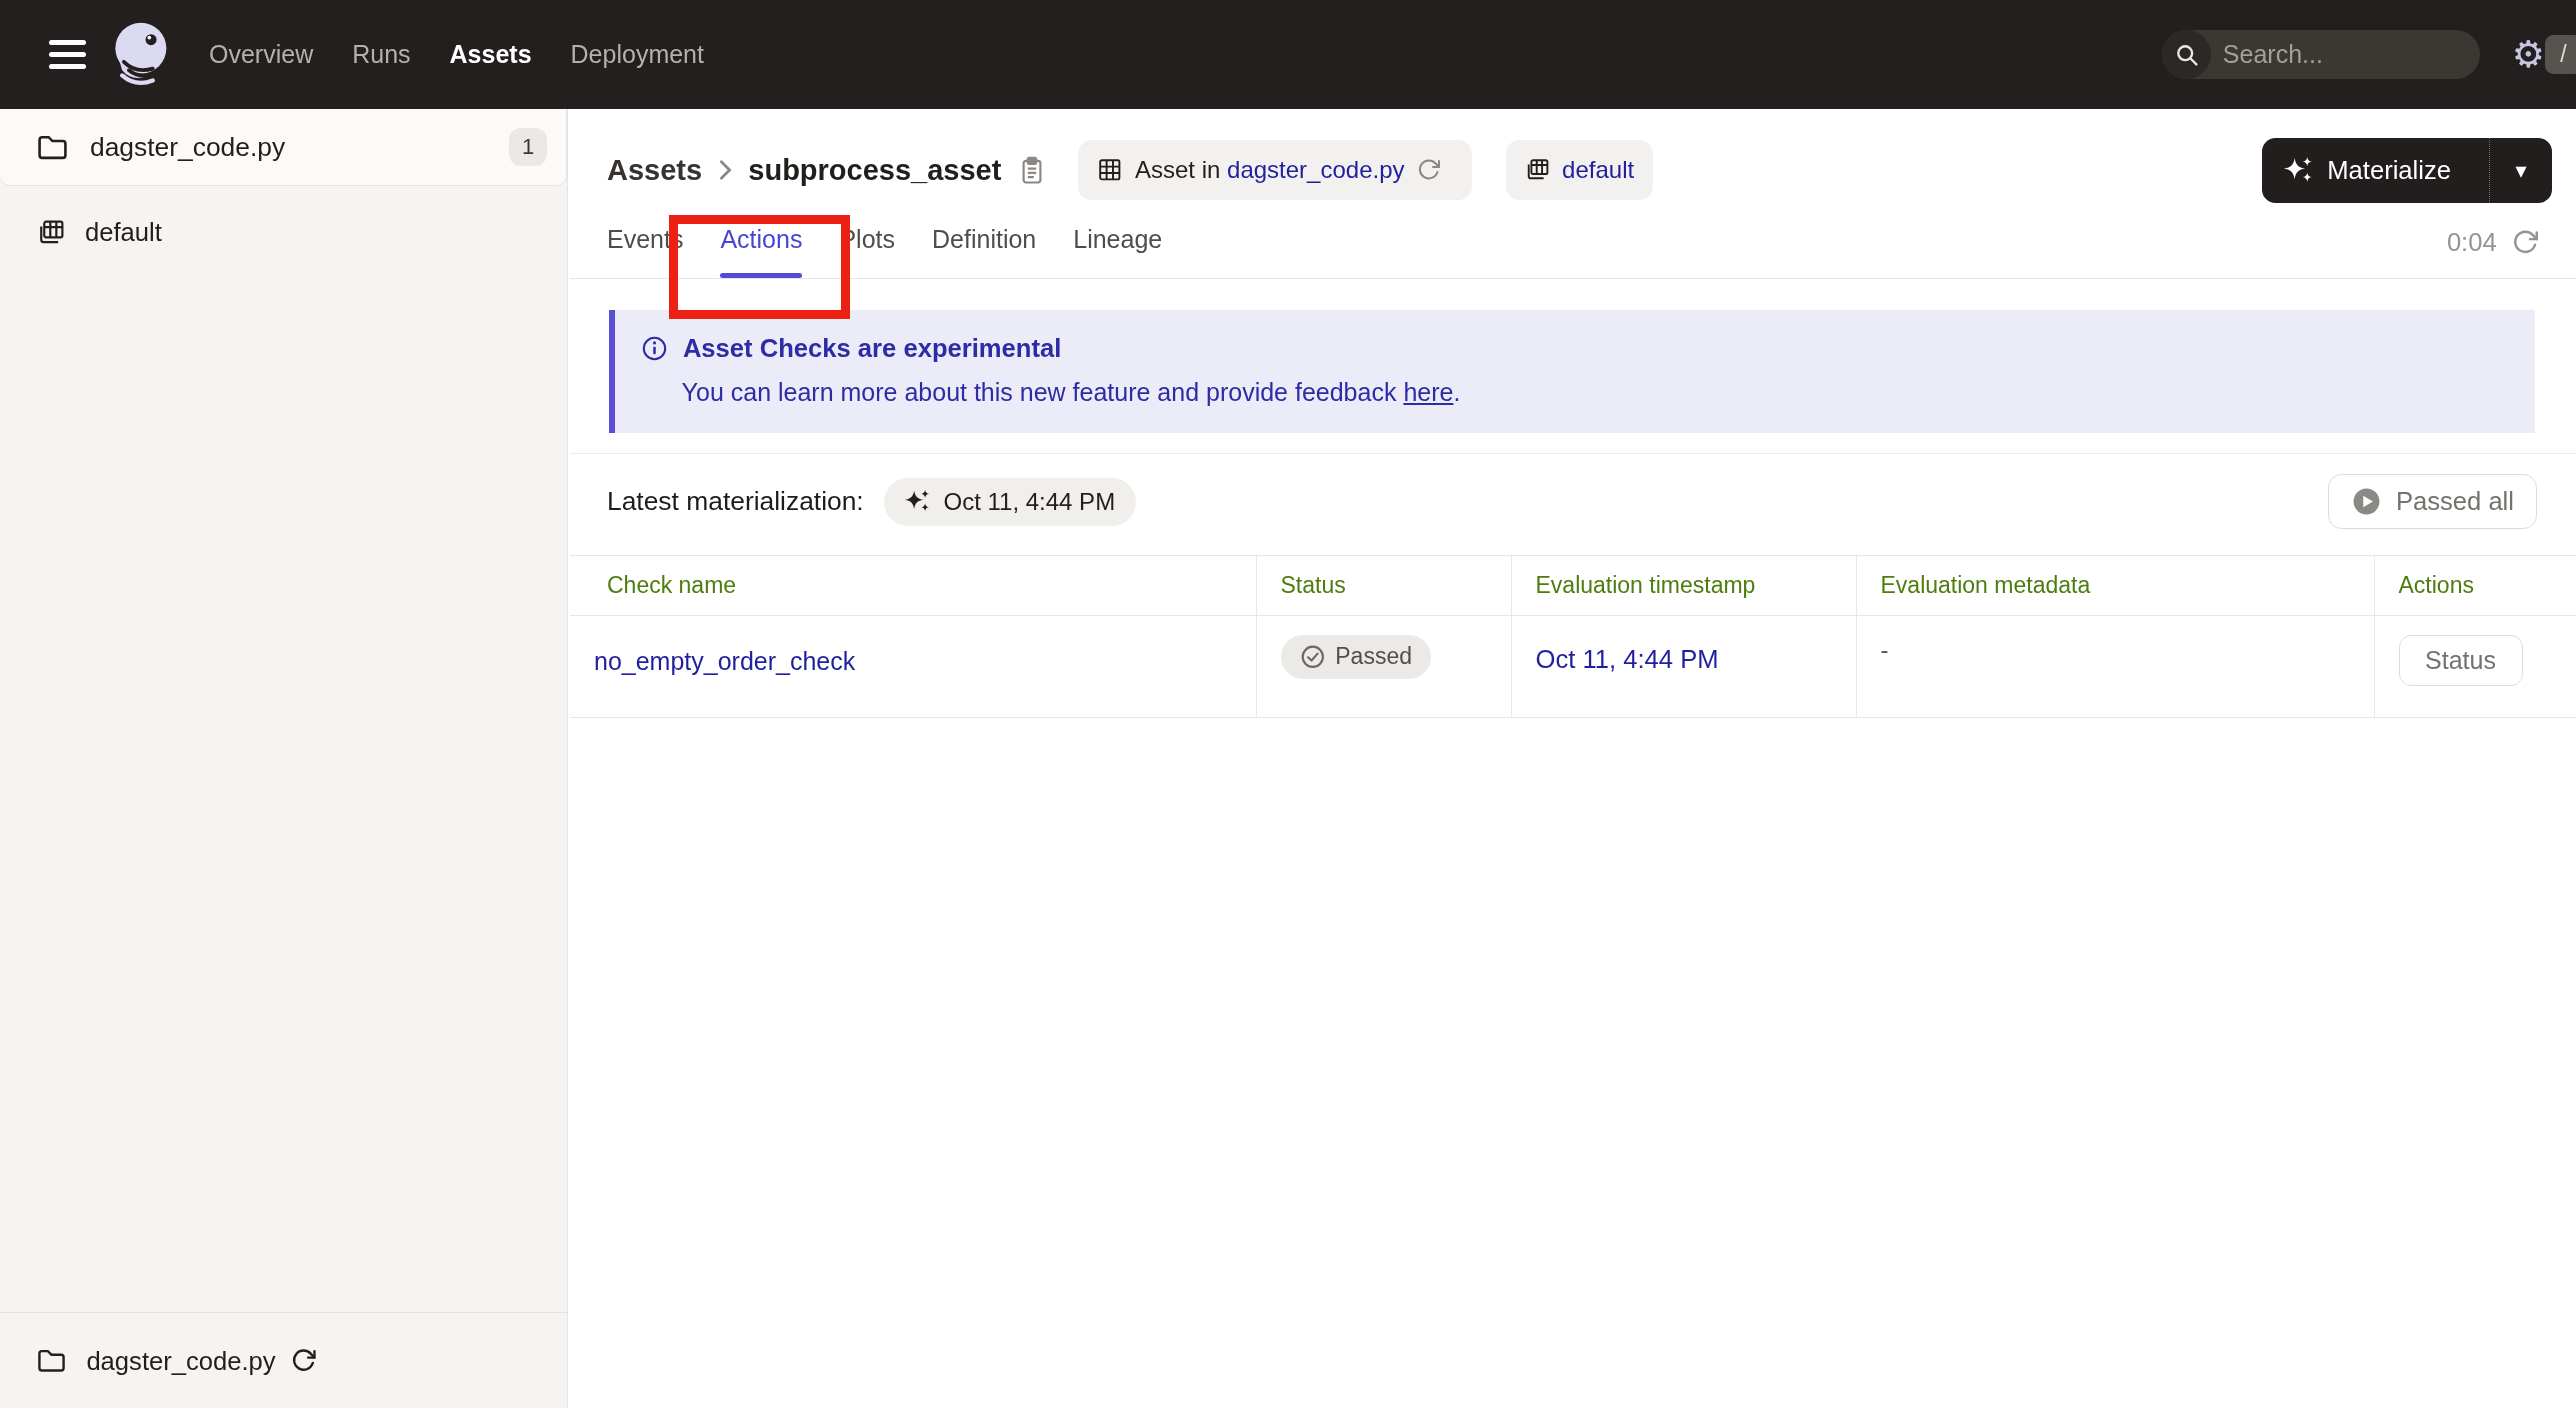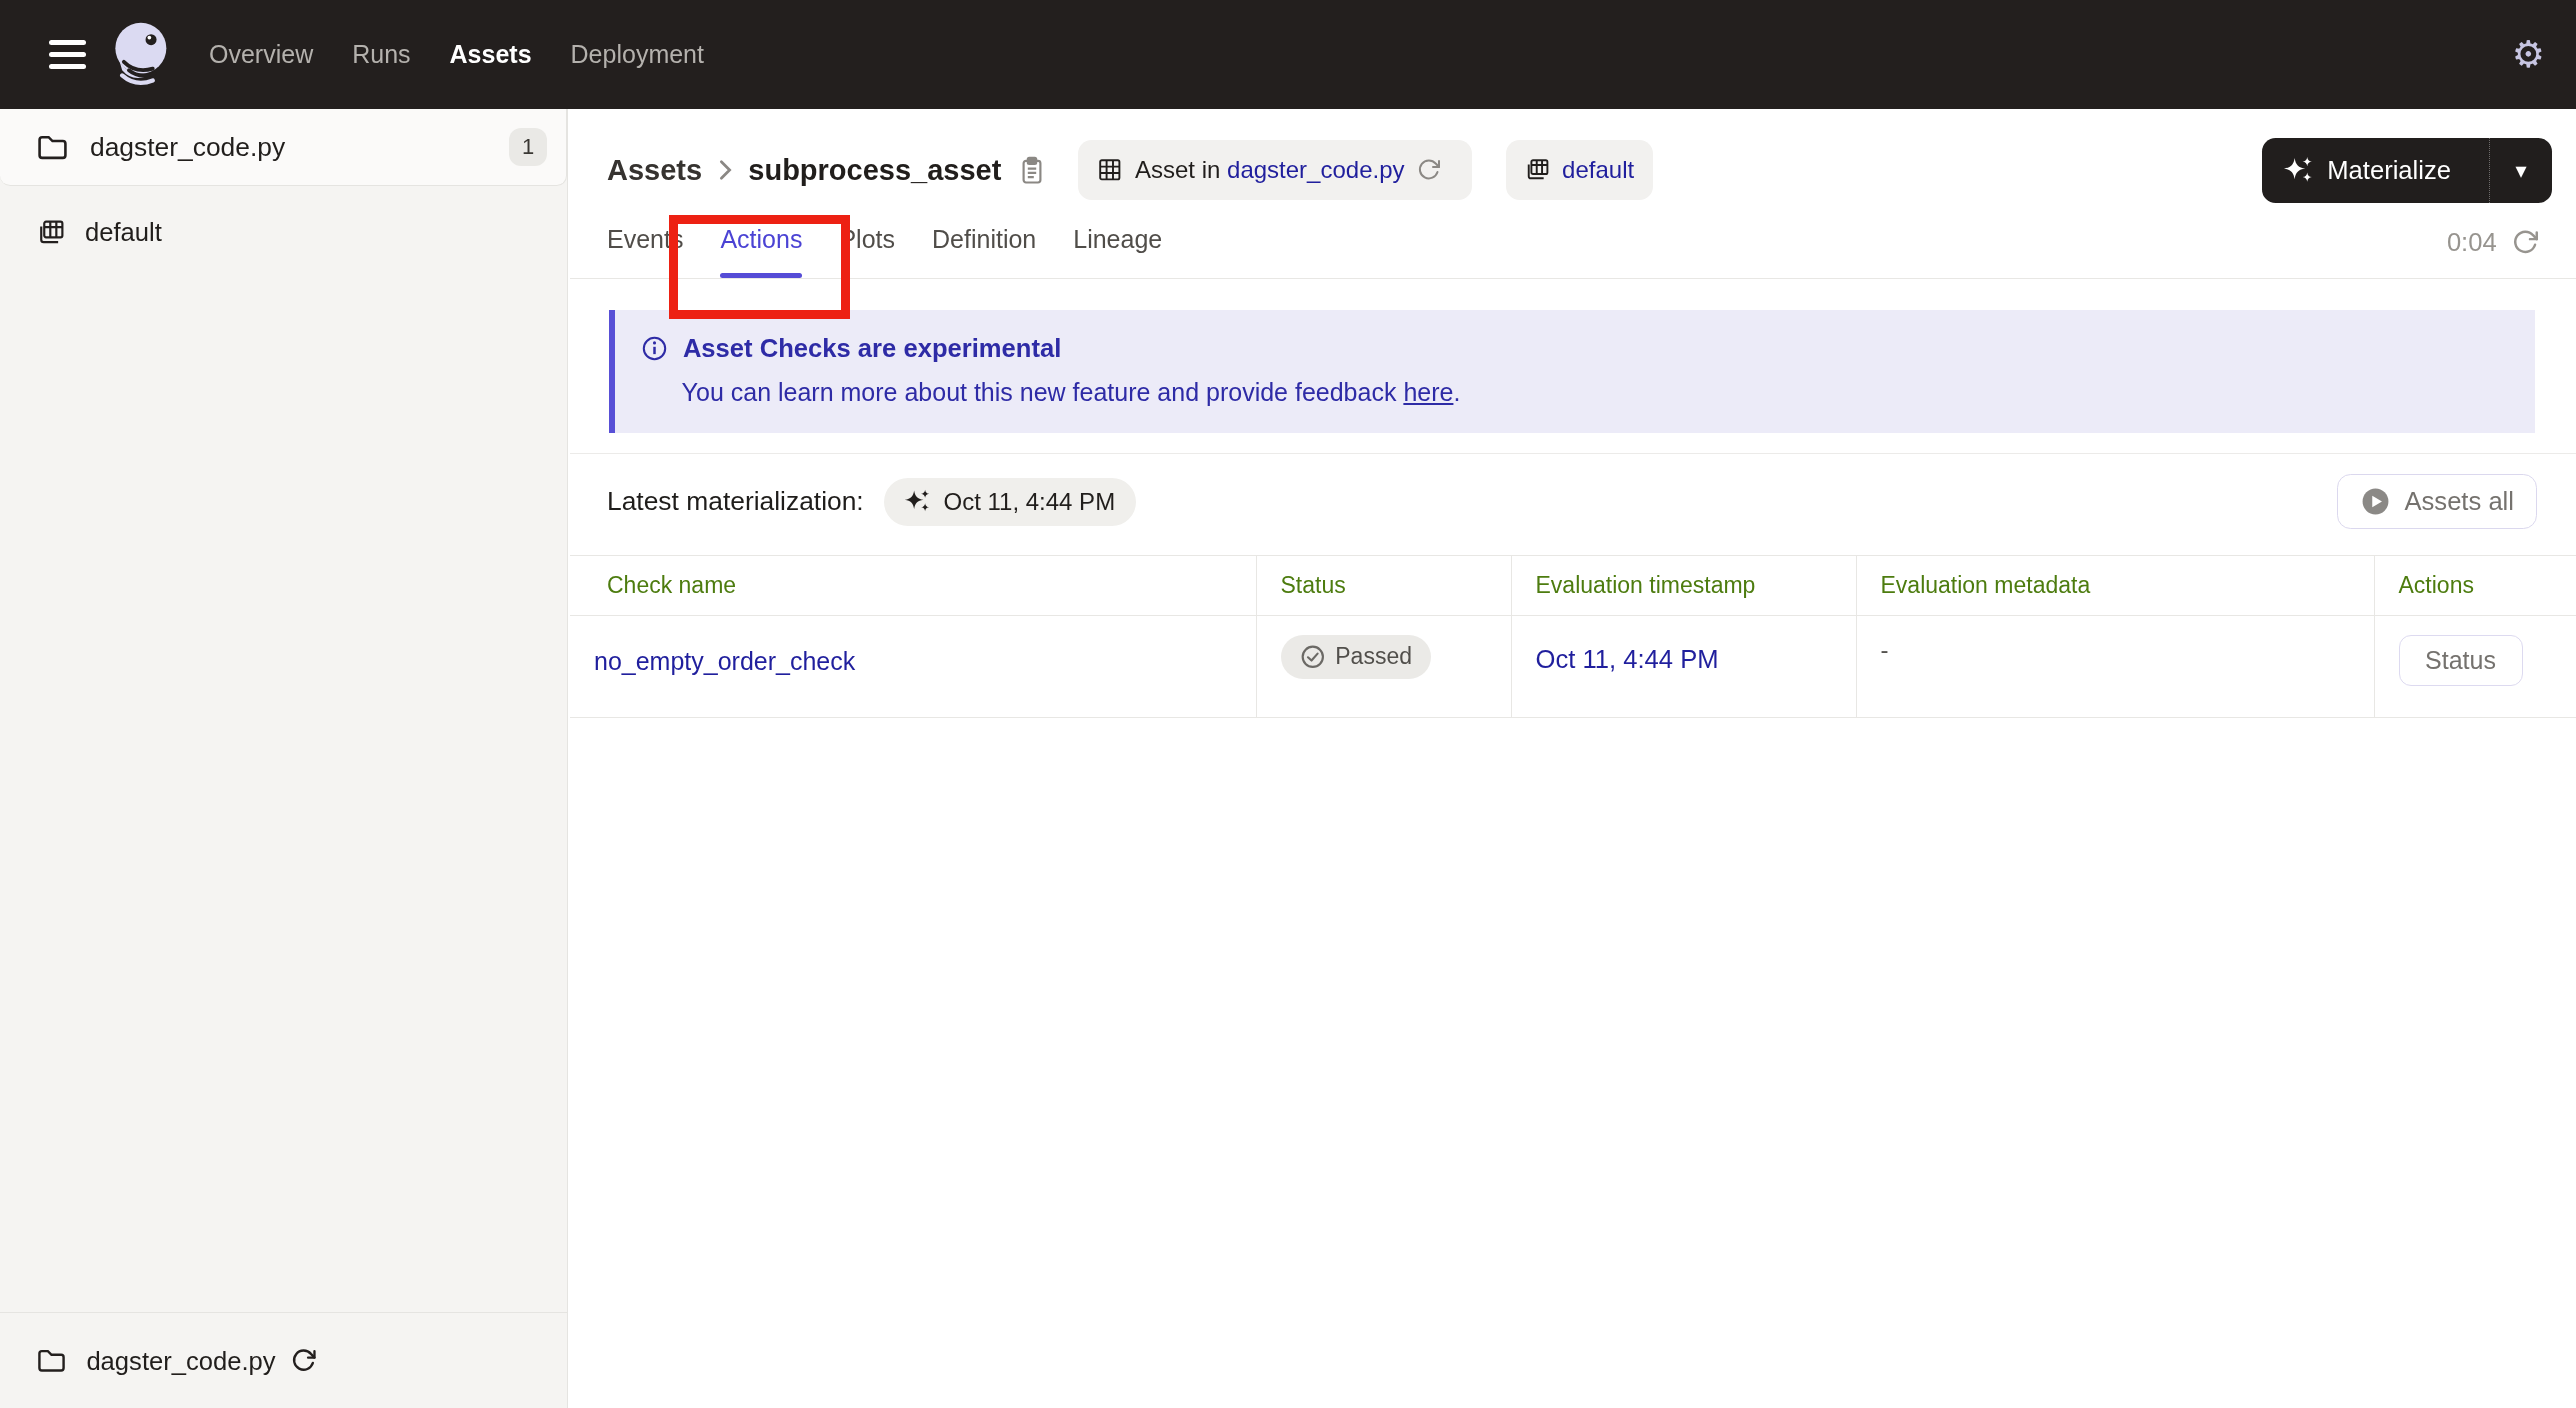--- a/index.html
+++ b/index.html
@@ -133,20 +133,30 @@
     <path d="M22 58 Q34 68 52 62" stroke="#231F1E" stroke-width="4.5" fill="none" stroke-linecap="round"></path>
     <path d="M14 64 Q30 78 50 70" stroke="#DBDAF2" stroke-width="5" fill="none" stroke-linecap="round"></path>
   </svg>
   <nav class="navlinks">
     <span class="navlink">Overview</span>
     <span class="navlink">Runs</span>
     <span class="navlink active">Assets</span>
     <span class="navlink">Deployment</span>
   </nav>
   <div class="nav-right">
+    <div class="searchbox">
+      <span class="search-circle">
+        <svg width="25.6" height="25.6" viewBox="0 0 24 24" fill="none" stroke="#E8E7E4" stroke-width="2.2" stroke-linecap="round">
+          <circle cx="10.5" cy="10.5" r="6.5"></circle>
+            <line x1="15.5" y1="15.5" x2="21" y2="21"></line>
+        </svg>
+      </span>
+      <input type="text" placeholder="Search..." style="">
+      <span class="slash-key">/</span>
+    </div>
     <span class="gear uni">⚙</span>
   </div>
 </header>
 
 <aside id="sidebar">
   <div class="loc-card">
     <svg width="31" height="27" viewBox="0 0 24 20" fill="none" stroke="#231F1E" stroke-width="2">
       <path d="M2 4 a2 2 0 0 1 2-2 h5 l3 3 h8 a2 2 0 0 1 2 2 v9 a2 2 0 0 1 -2 2 H4 a2 2 0 0 1 -2-2 Z"></path>
     </svg>
     <span class="lbl">dagster_code.py</span>
@@ -268,21 +278,21 @@
         <path d="M25 2 C25.4 5 26.8 6.4 29.8 6.8 C26.8 7.2 25.4 8.6 25 11.6 C24.6 8.6 23.2 7.2 20.2 6.8 C23.2 6.4 24.6 5 25 2 Z"></path>
         <path d="M25 18 C25.4 21 26.8 22.4 29.8 22.8 C26.8 23.2 25.4 24.6 25 27.6 C24.6 24.6 23.2 23.2 20.2 22.8 C23.2 22.4 24.6 21 25 18 Z"></path>
       </svg>
       <span>Oct 11, 4:44 PM</span>
     </span>
     <button class="exec-all">
       <svg width="31" height="31" viewBox="0 0 24 24">
         <circle cx="12" cy="12" r="10" fill="#8B8986"></circle>
         <polygon points="9.5,7.5 17,12 9.5,16.5" fill="#FFFFFF"></polygon>
       </svg>
-      <span>Assets all</span>
+      <span>Passed all</span>
     </button>
   </div>
 
   <table class="checks">
     <colgroup>
       <col style="width:686px">
         <col style="width:255px">
         <col style="width:345px">
         <col style="width:518px">
         <col>

